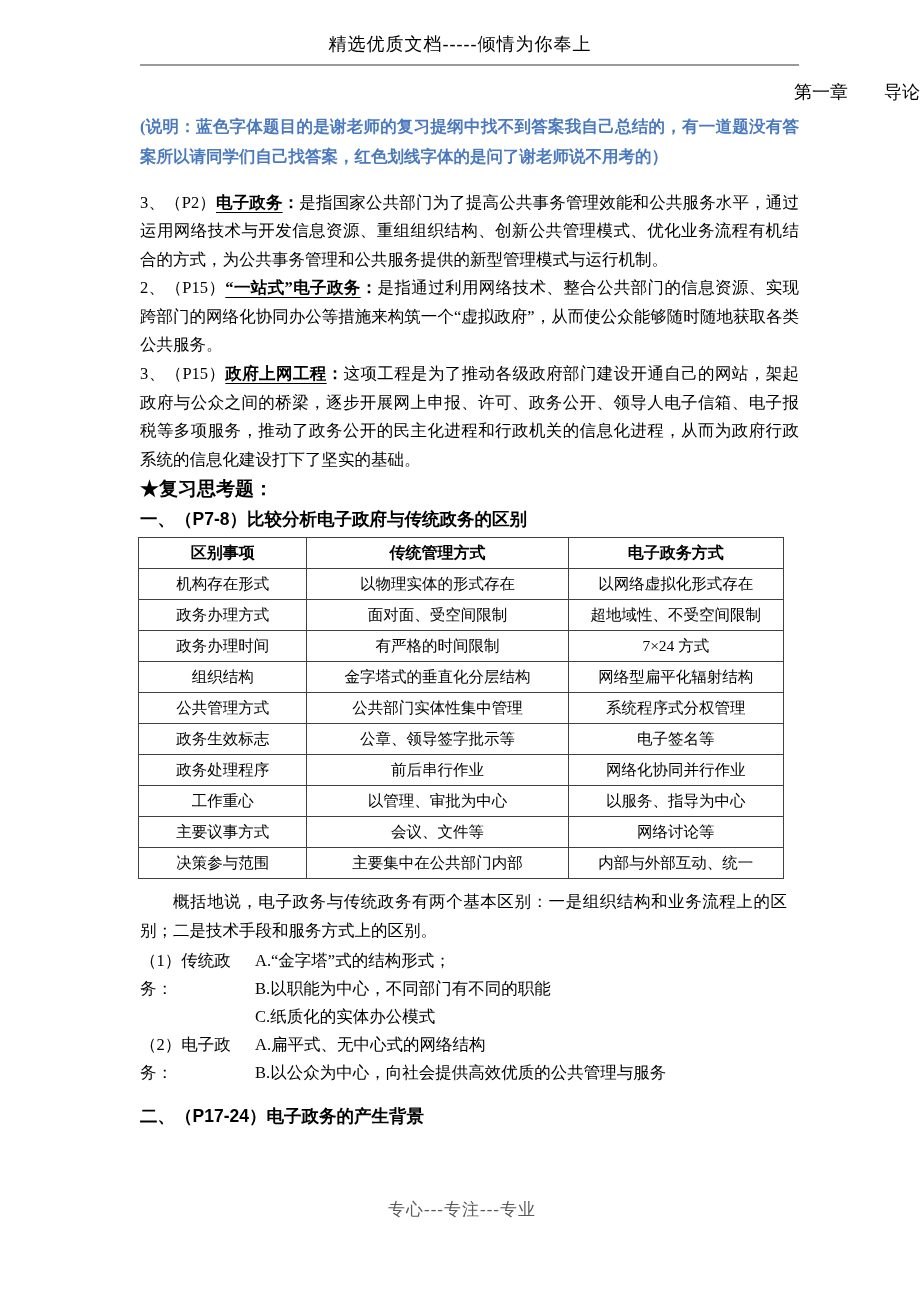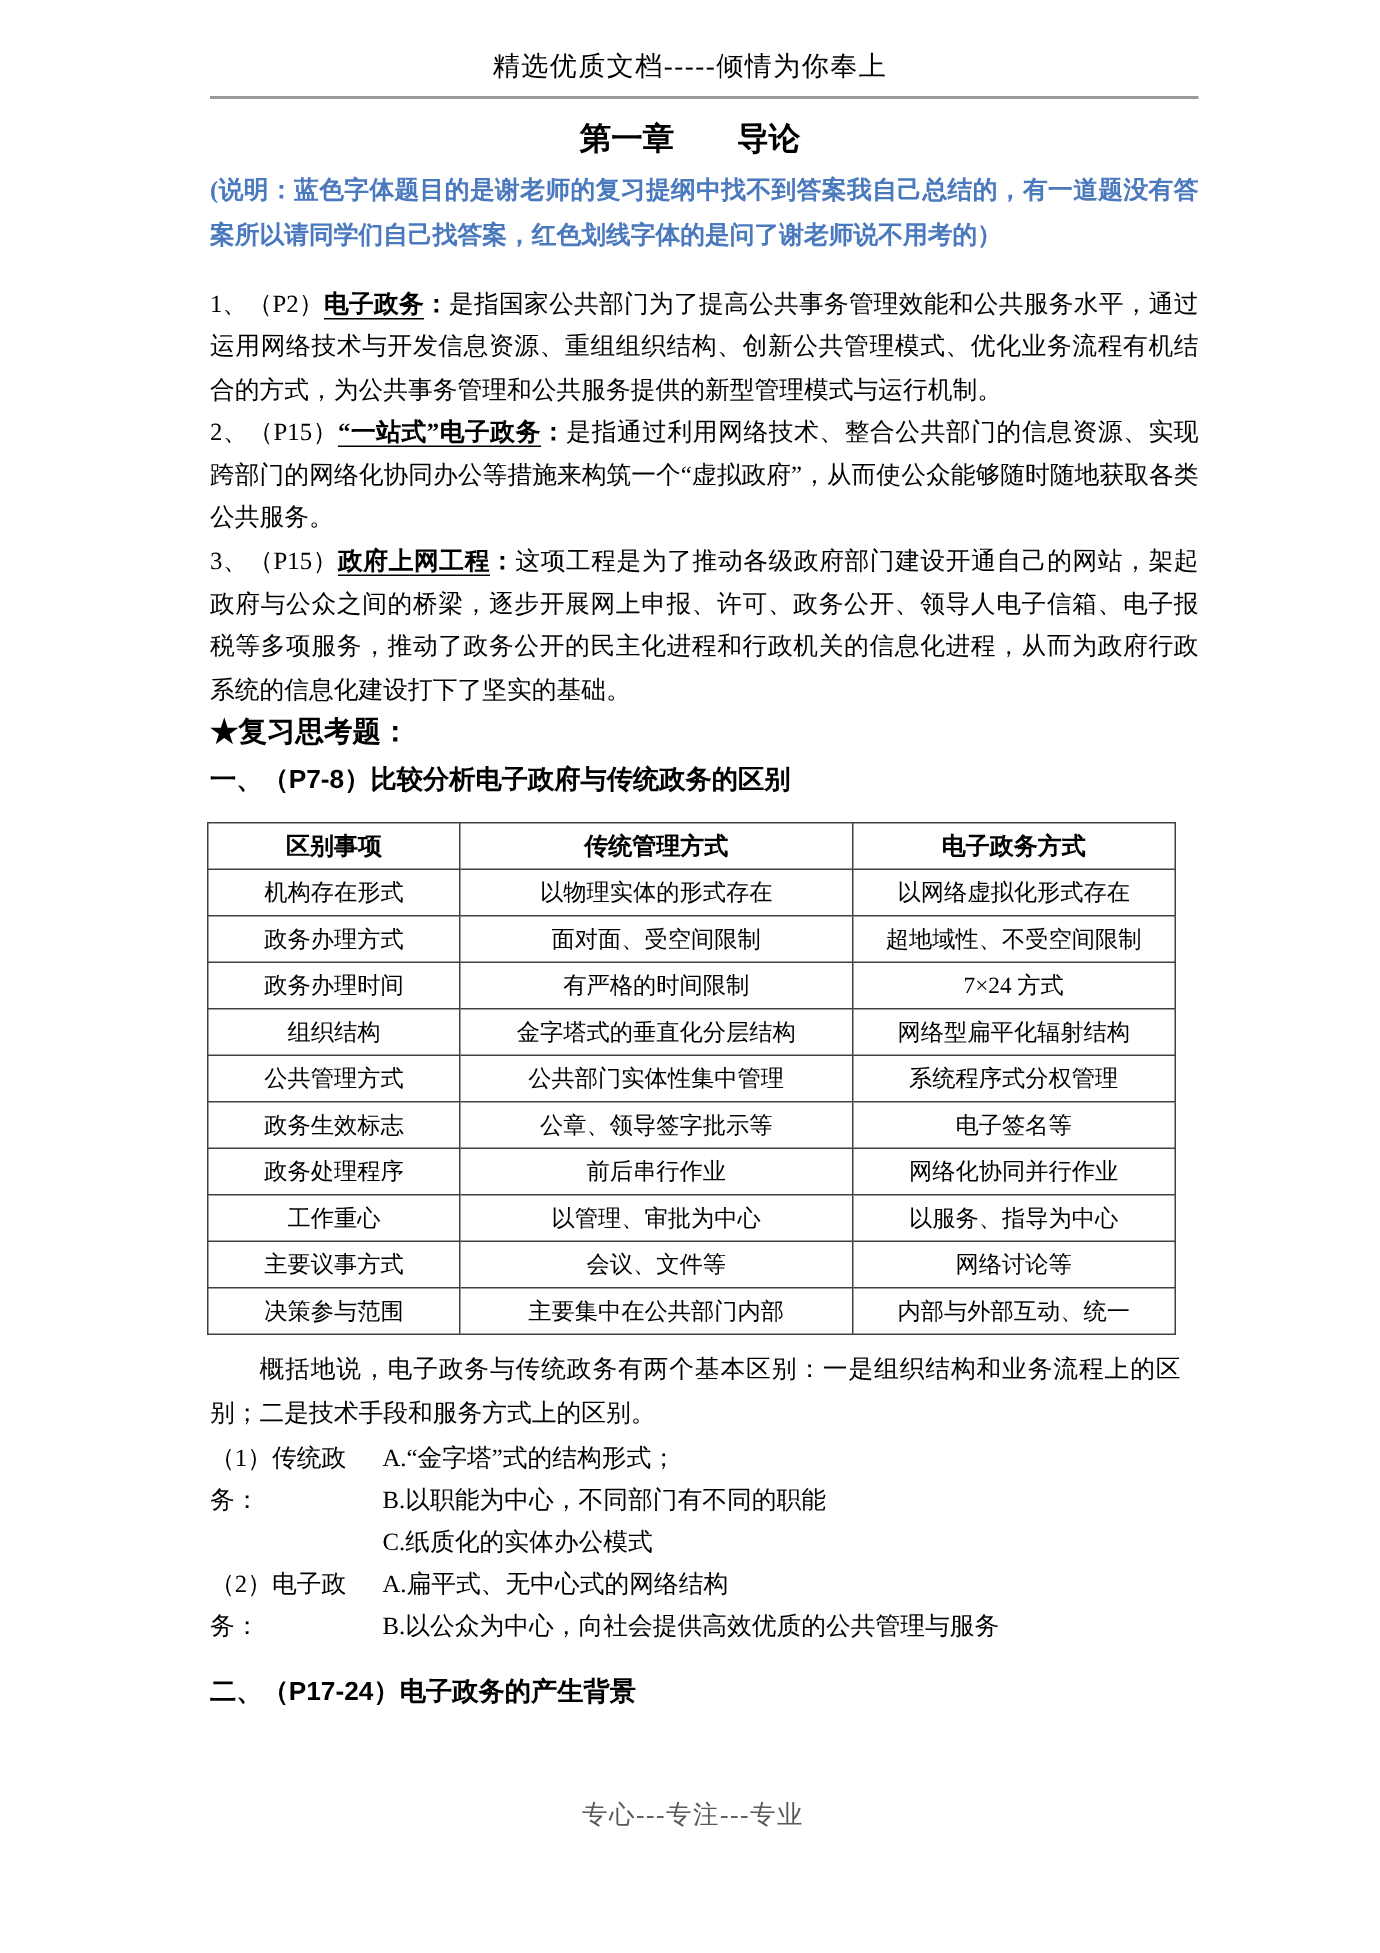--- a/index.html
+++ b/index.html
@@ -6,35 +6,35 @@
   body {
     width:920px; height:1302px; background:#ffffff;
     font-family:"Liberation Serif","DejaVu Serif",serif;
     color:#000;
   }
   .page { position:relative; width:920px; height:1302px; overflow:hidden; background:#fff; }
 
   .doc-header { padding-top:32px; text-align:center; font-size:18px; line-height:24px; letter-spacing:1px; }
   .header-rule { margin:8px 121px 0 140px; height:2px; background:#9a9a9a; }
 
-  .doc-title { margin-top:10px; text-align:center; font-size:21px; font-weight:bold; line-height:32px; }
+  .doc-title { margin-top:10px; text-align:right; font-size:18px; font-weight:normal; line-height:32px; }
 
   .content { margin:0 121px 0 140px; }
 
   .note { margin-top:4px; color:#4b79be; font-weight:bold; font-size:16.5px; line-height:30px; text-align:justify; }
 
   .h-star { margin-top:0; font-size:19px; font-weight:bold; line-height:30px; }
 
   .term-p { margin:0; font-size:16.5px; line-height:28.6px; text-align:justify; }
   .term { font-weight:bold; text-decoration:underline; text-underline-offset:4px; }
   .term-colon { font-weight:bold; }
 
   .q-heading { font-family:"Liberation Sans","DejaVu Sans",sans-serif; font-weight:bold; font-size:17.5px; line-height:26px; margin:2px 0 0 0; }
 
-  table.cmp-table { border-collapse:collapse; table-layout:fixed; width:646px; margin-left:-2px; margin-top:16px;border-radius:28px; }
+  table.cmp-table { border-collapse:collapse; table-layout:fixed; width:646px; margin-left:-2px; margin-top:5px;border-radius:28px; }
   .cmp-table th, .cmp-table td { border:1px solid #404040; text-align:center; vertical-align:middle; padding:0; }
   .cmp-table th { height:30px; font-size:16px; font-weight:bold; font-family:"Liberation Sans","DejaVu Sans",sans-serif; }
   .cmp-table td { height:30px; font-size:15.5px; font-weight:normal; }
   .col-item { width:168px; } .col-trad { width:261px; } .col-egov { width:215px; }
 
   .summary { margin:8px 12px 2px 0; font-size:16.5px; line-height:29px; text-indent:2em; text-align:justify; }
 
   .cmp-block { display:flex; font-size:16.5px; line-height:28px;justify-content:flex-end; }
   .cmp-label { flex:none; width:115px; }
   .cmp-items { flex:1; }
@@ -52,21 +52,21 @@
   <div class="doc-header">精选优质文档-----倾情为你奉上</div>
   <div class="header-rule"></div>
 
   <div class="doc-title">第一章　　导论</div>
 
   <div class="content">
 
     <p class="note">(说明：蓝色字体题目的是谢老师的复习提纲中找不到答案我自己总结的，有一道题没有答案所以请同学们自己找答案，红色划线字体的是问了谢老师说不用考的）</p>
 
 
-    <p class="term-p"><span>1、（P2）</span><span class="term">电子政务</span><span class="term-colon">：</span><span>是指国家公共部门为了提高公共事务管理效能和公共服务水平，通过运用网络技术与开发信息资源、重组组织结构、创新公共管理模式、优化业务流程有机结合的方式，为公共事务管理和公共服务提供的新型管理模式与运行机制。</span></p>
+    <p class="term-p"><span>3、（P2）</span><span class="term">电子政务</span><span class="term-colon">：</span><span>是指国家公共部门为了提高公共事务管理效能和公共服务水平，通过运用网络技术与开发信息资源、重组组织结构、创新公共管理模式、优化业务流程有机结合的方式，为公共事务管理和公共服务提供的新型管理模式与运行机制。</span></p>
 
     <p class="term-p"><span>2、（P15）</span><span class="term">“一站式”电子政务</span><span class="term-colon">：</span><span>是指通过利用网络技术、整合公共部门的信息资源、实现跨部门的网络化协同办公等措施来构筑一个“虚拟政府”，从而使公众能够随时随地获取各类公共服务。</span></p>
 
     <p class="term-p"><span>3、（P15）</span><span class="term">政府上网工程</span><span class="term-colon">：</span><span>这项工程是为了推动各级政府部门建设开通自己的网站，架起政府与公众之间的桥梁，逐步开展网上申报、许可、政务公开、领导人电子信箱、电子报税等多项服务，推动了政务公开的民主化进程和行政机关的信息化进程，从而为政府行政系统的信息化建设打下了坚实的基础。</span></p>
 
     <div class="h-star">★复习思考题：</div>
 
     <div class="q-heading">一、（P7-8）比较分析电子政府与传统政务的区别</div>
 
     <table class="cmp-table">

